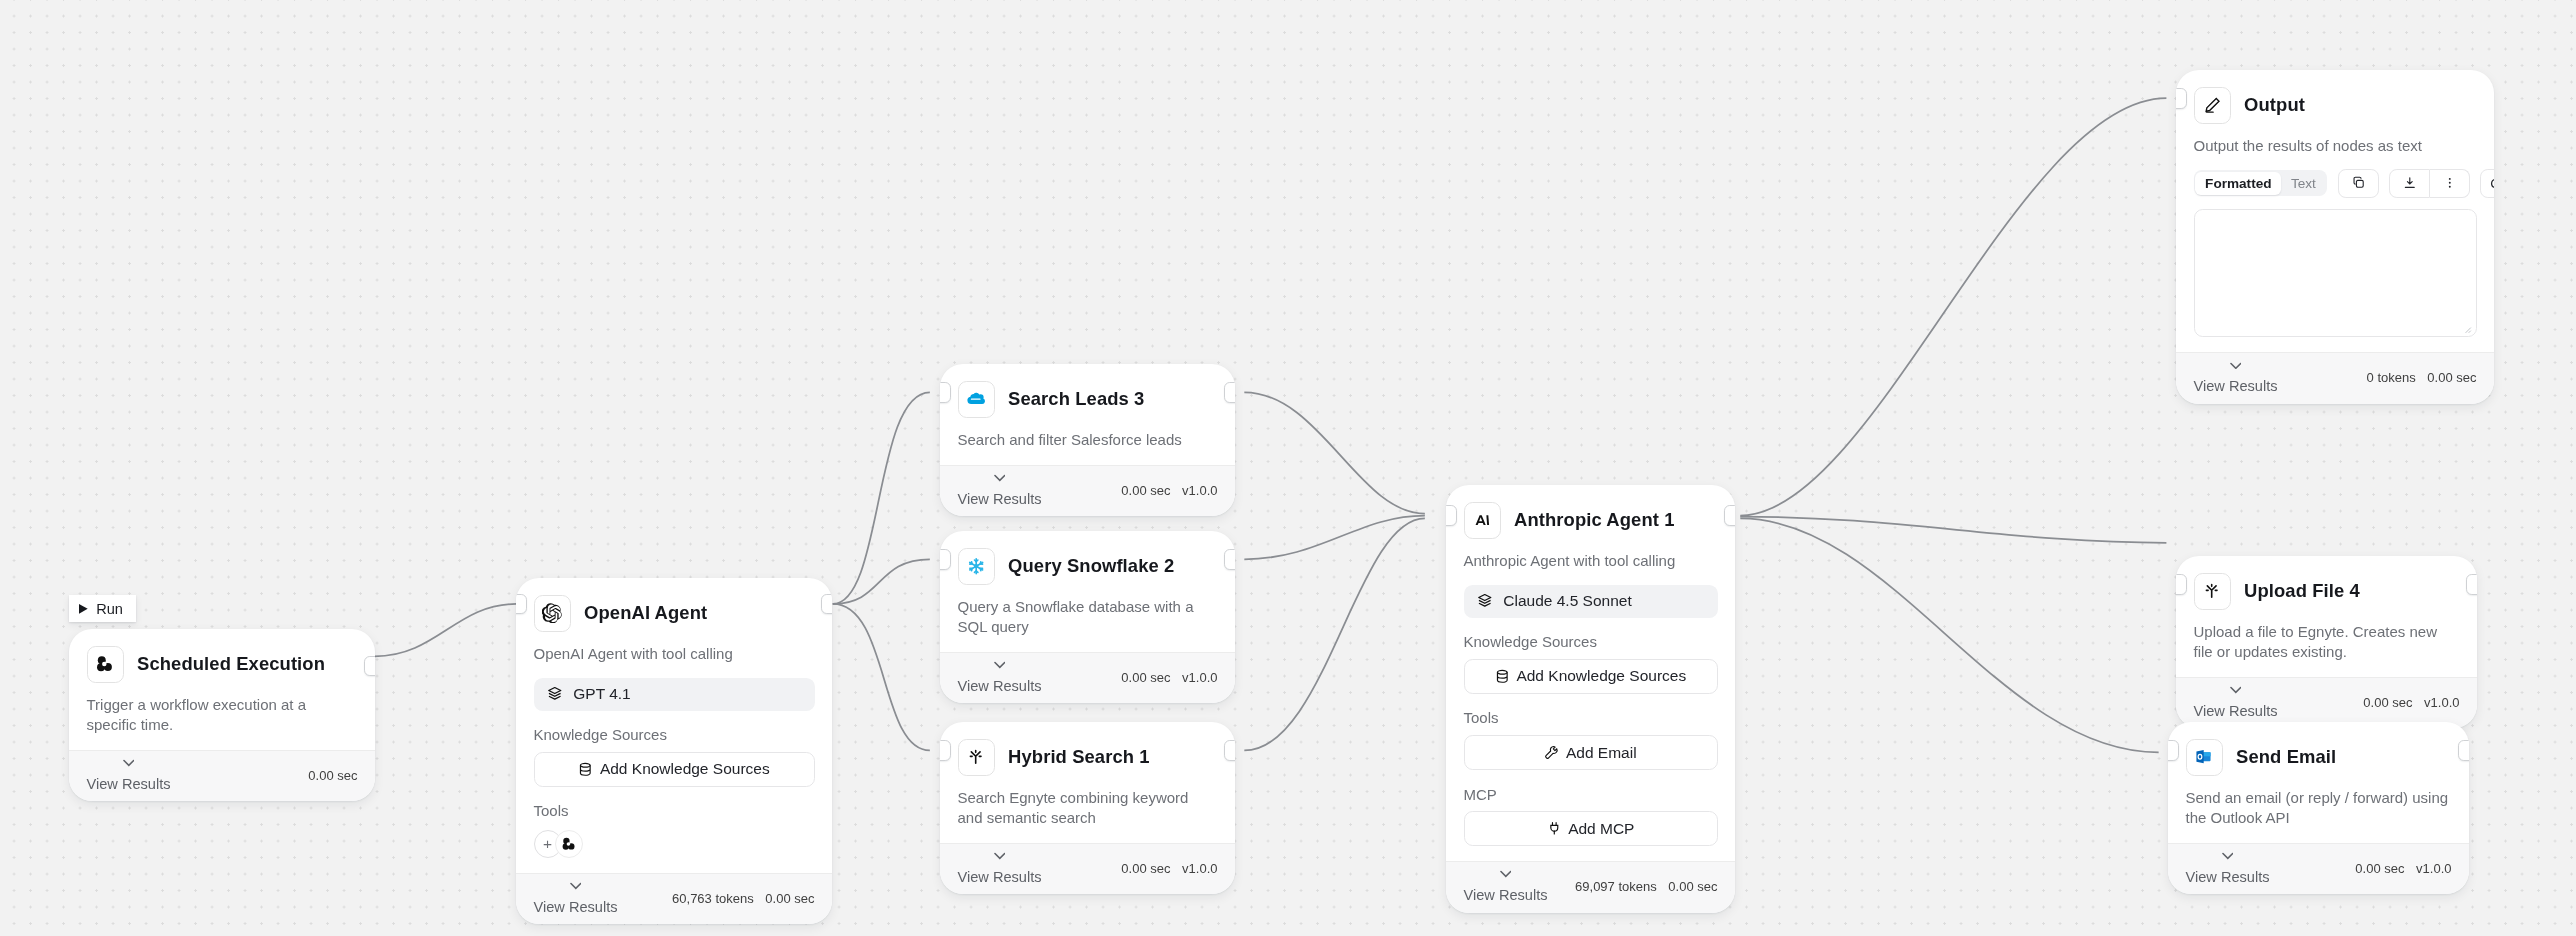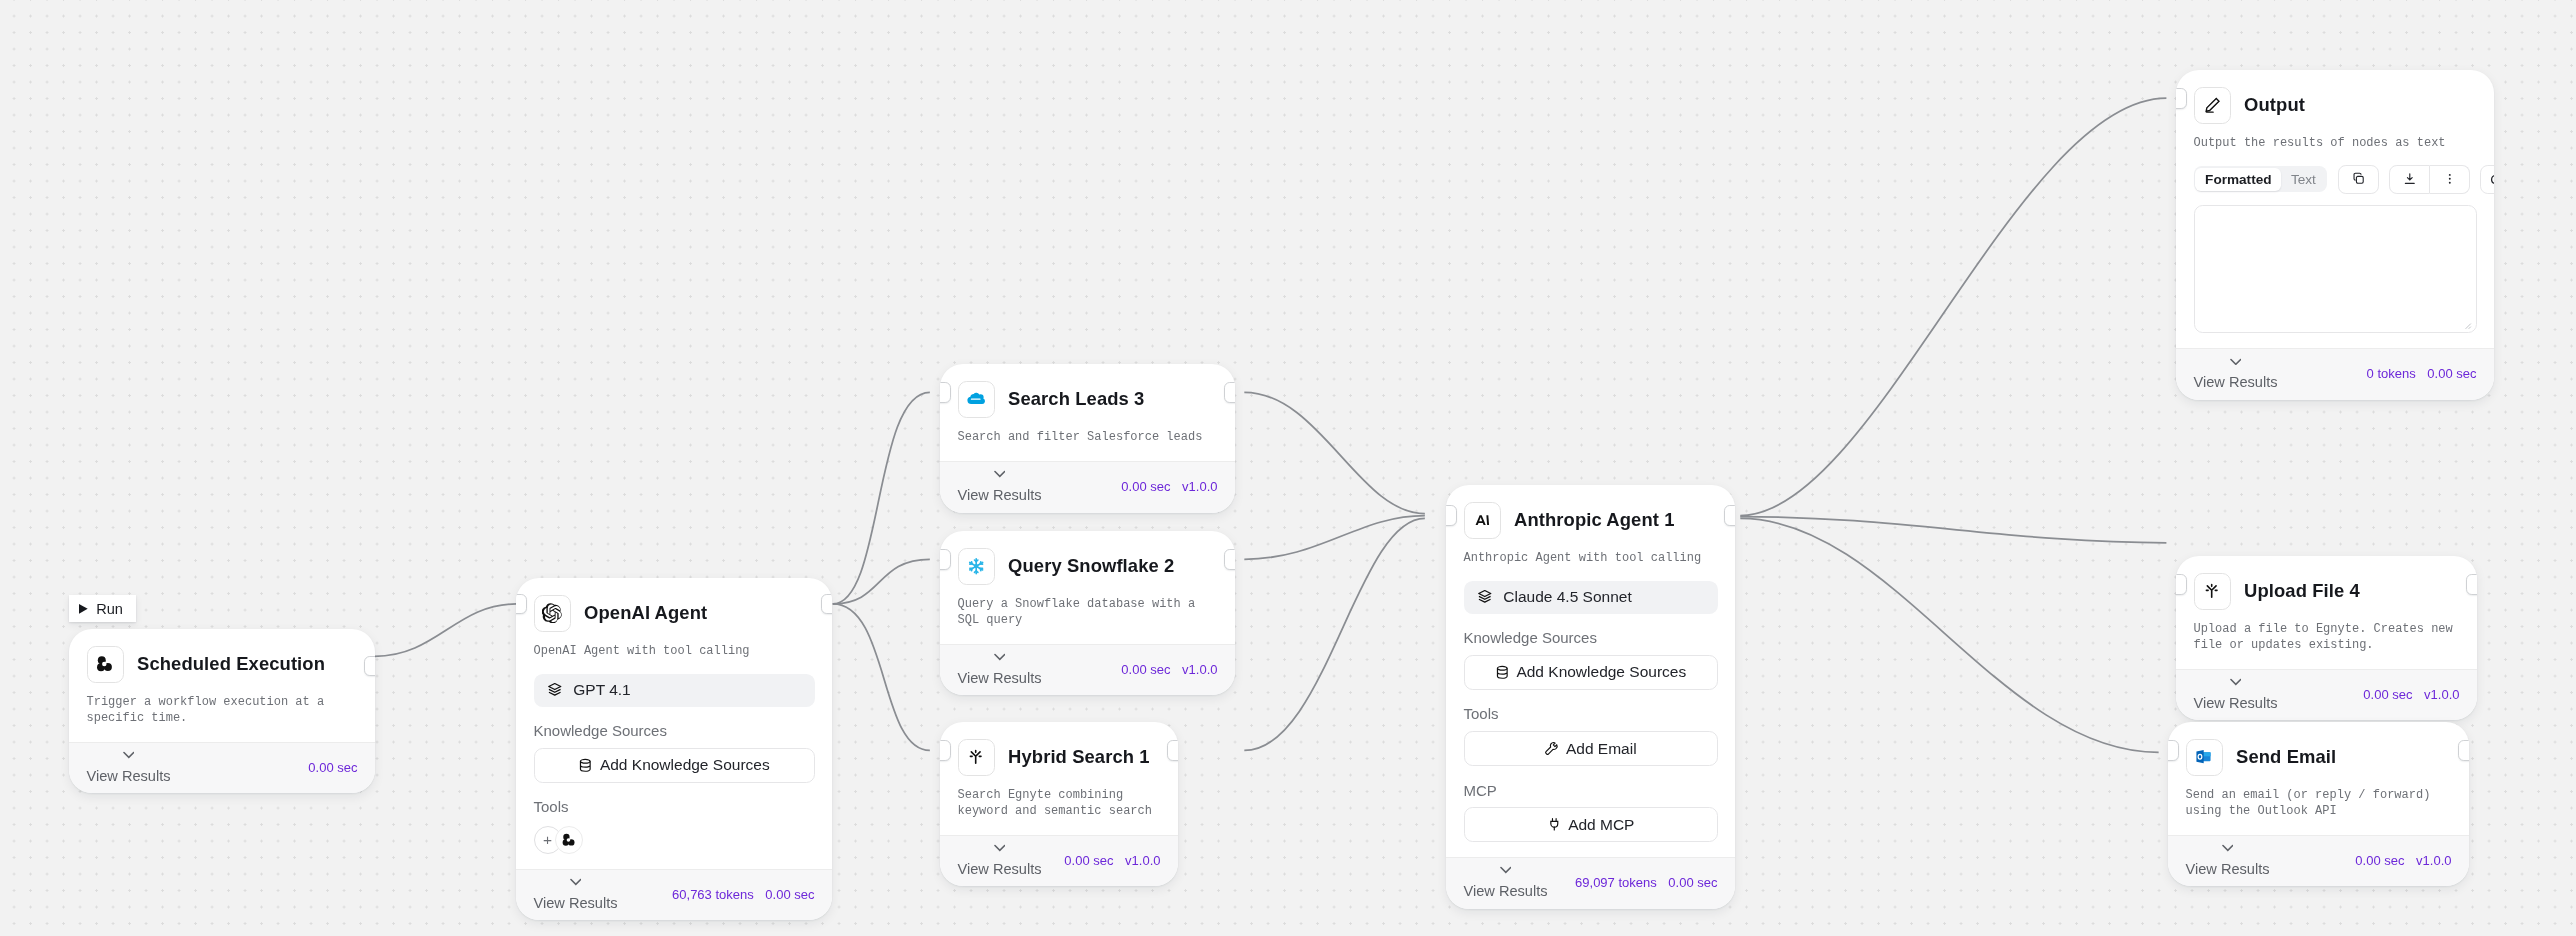--- a/index.html
+++ b/index.html
@@ -32,30 +32,30 @@
     width: 35px; height: 35px; flex:none;
     border: 1px solid #e3e3e3; border-radius: 8.7px;
     background:#fff;
     display:flex; align-items:center; justify-content:center;
   }
   .node-title {
     font-size: 18.4px; font-weight: 700; color:#16181d; letter-spacing:0.1px;
   }
   .node-desc {
     margin-top: 12.6px;
-    font-size: 12px; line-height: 1.33; color:#6d7076; font-weight:400;font-family:Liberation Mono, monospace;
+    font-size: 15px; line-height: 1.33; color:#6d7076; font-weight:400;
   }
   .node-footer {
     border-top: 1px solid #ececec;
     background: #f7f7f8;
     padding: 8.7px 17.5px 9.7px 17.5px;
     display:flex; align-items:center; justify-content:space-between;
   }
   .vr { display:flex; align-items:center; gap:8.7px; font-size:14.6px; color:#5e6167;flex-direction:column; }
-  .meta { display:flex; align-items:center; gap:11.6px; font-size:13px; color:#6d28d9; }
+  .meta { display:flex; align-items:center; gap:11.6px; font-size:13px; color:#404040; }
 
   
   .model-pill {
     margin-top: 13.6px;
     background:#f1f2f4; border-radius: 8.7px;
     height: 33px; display:flex; align-items:center; gap:10.7px;
     padding: 0 13.6px; font-size:15.5px; color:#22242a;
   }
   .sec-label { margin-top: 15.5px; font-size: 15px; color:#6d7076; }
   .sec-btn {
@@ -301,21 +301,21 @@
       </div>
       <div class="meta">
         <span>0.00 sec</span>
         <span>v1.0.0</span>
       </div>
     </div>
     <div class="handle" style="left:-9.7px; top:18.4px;"></div>
     <div class="handle" style="right:-9.7px; top:18.4px;"></div>
   </div>
 
-  <div class="node" style="left:940px; top:722px; width:238px;">
+  <div class="node" style="left:940px; top:722px; width:295px;">
     <div class="node-body">
       <div class="node-head">
         <div class="node-icon">
           <svg width="19.4" height="19.4" viewBox="0 0 24 24" stroke="#111" stroke-width="2" stroke-linecap="round" fill="none">
             <path d="M12 11.5V20M12 11.5L6.6 6.1M12 11.5l5.4-5.4"></path>
             <path d="M12 4.4v2.2M5.4 11.6H7.6M16.4 11.6h2.2"></path>
           </svg>
         </div>
         <div class="node-title">Hybrid Search 1</div>
       </div>

